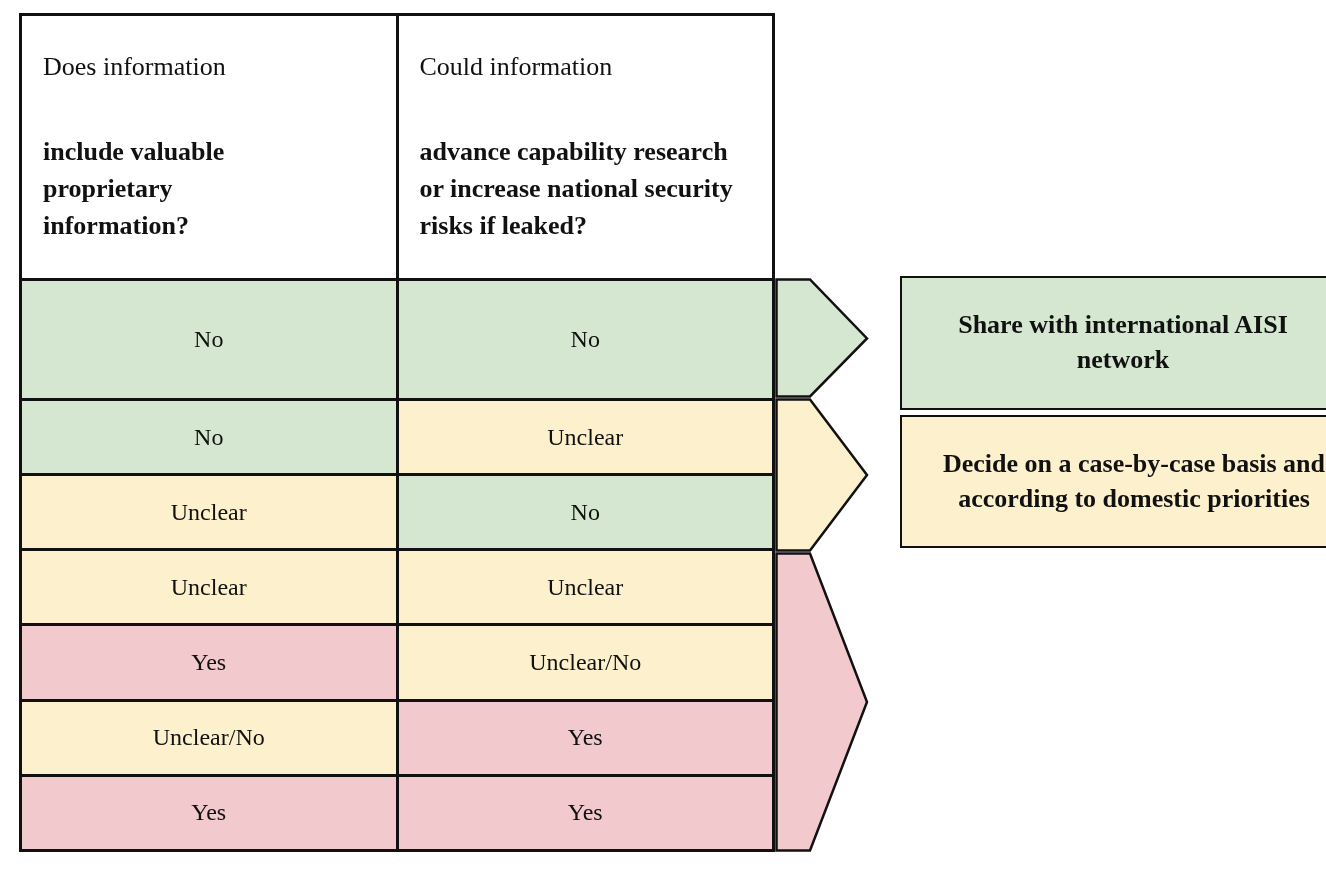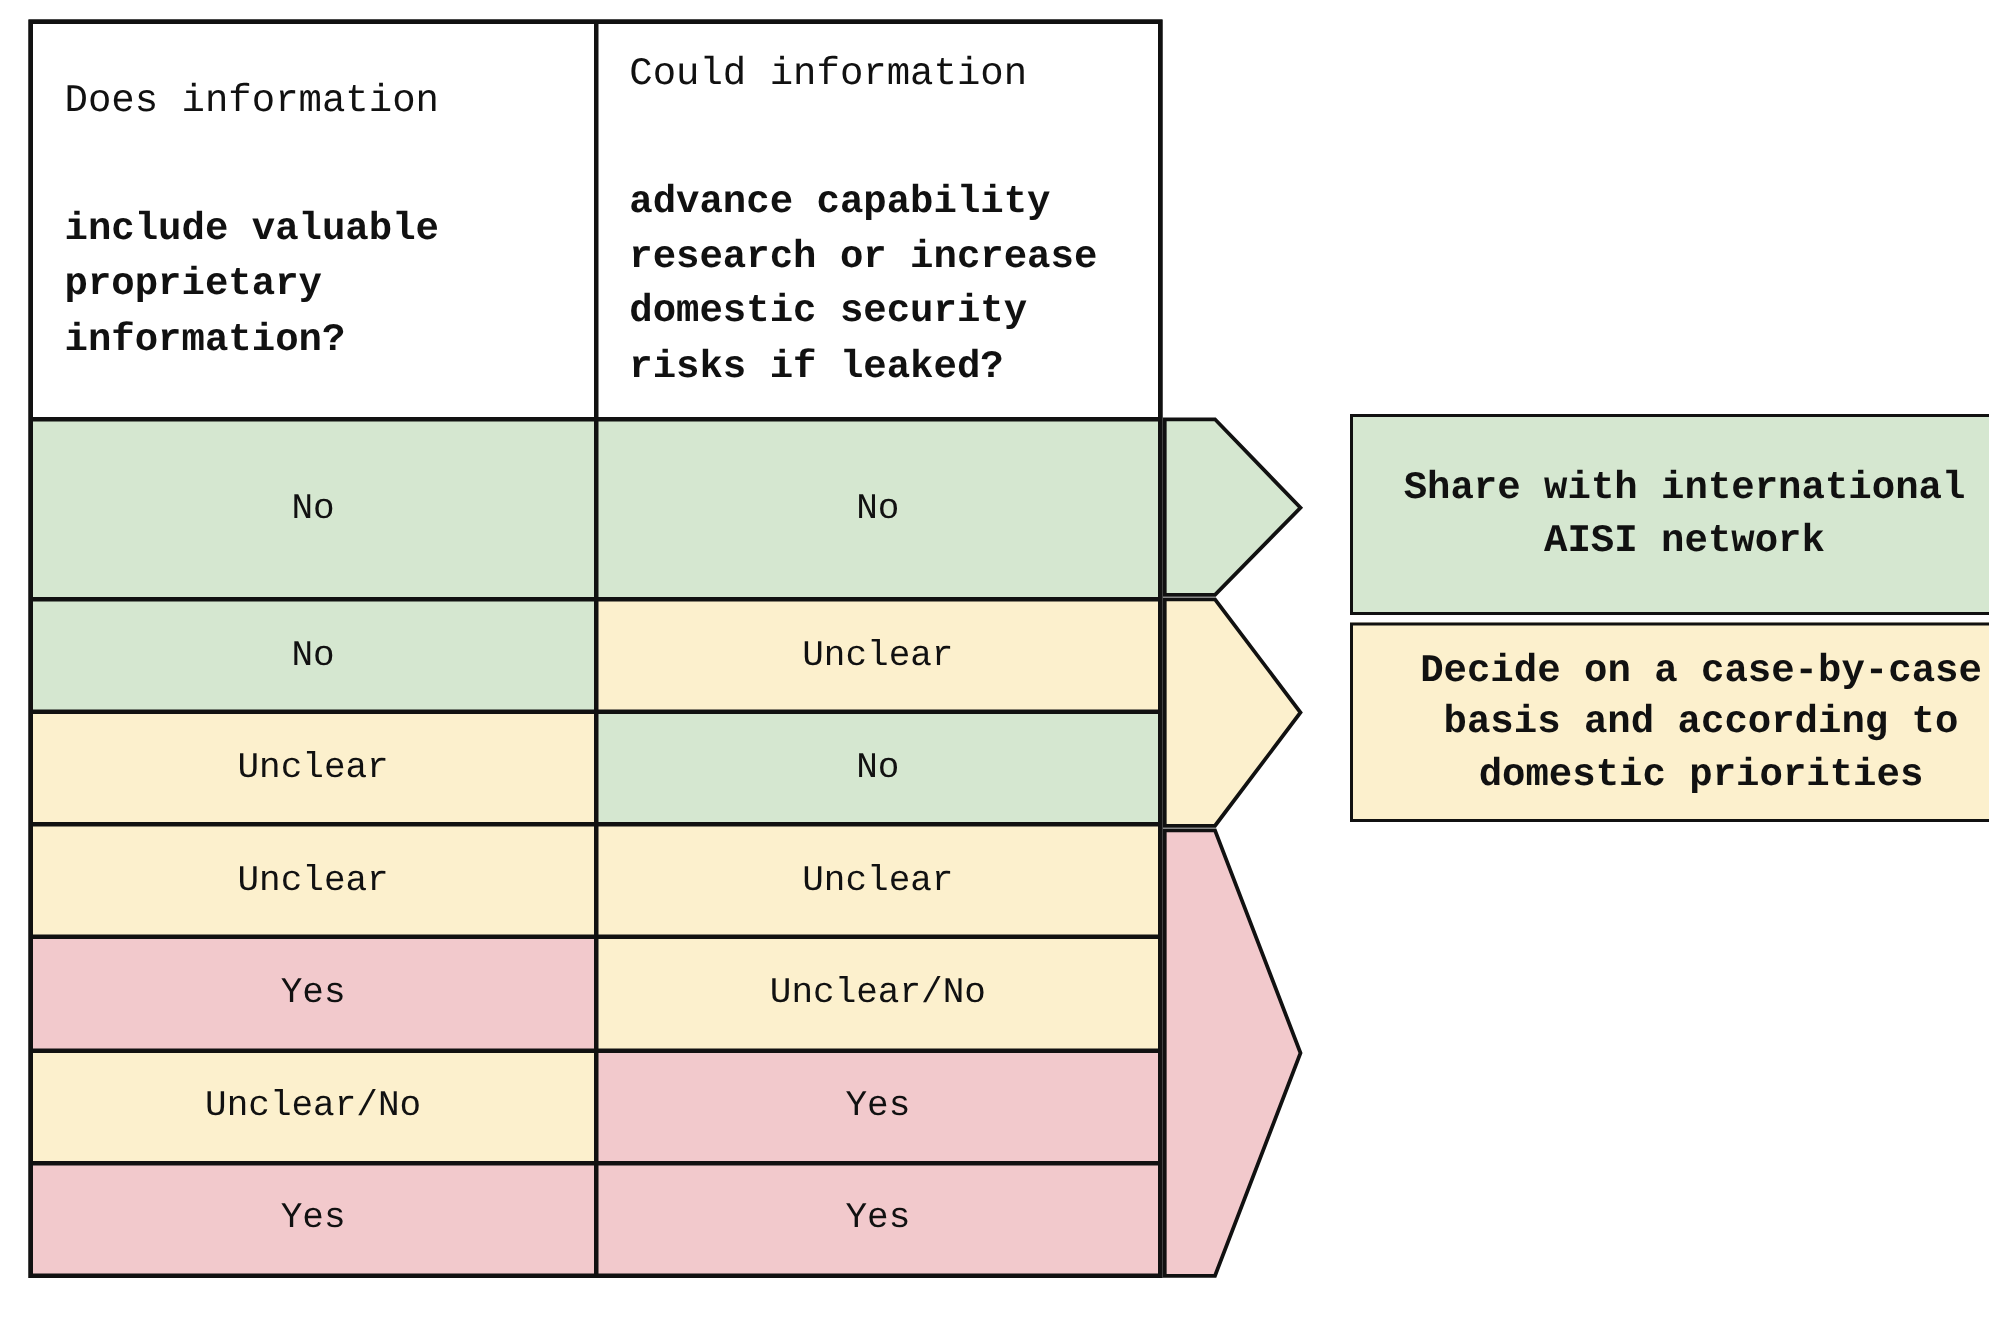--- a/index.html
+++ b/index.html
@@ -1,21 +1,21 @@
 <!DOCTYPE html>
 <html><head>
 <meta charset="utf-8">
 <style>
   html, body { margin: 0; padding: 0; background: #ffffff; }
   .canvas {
     position: relative;
     width: 1326px;
     height: 886px;
     background: #ffffff;
-    font-family: Liberation Mono, monospace;
+    font-family: Liberation Serif, serif;
     color: #111111;
     overflow: hidden;
   }
 
   
   .dtable {
     position: absolute;
     left: 19px; top: 13px;
     width: 756px; height: 839px;
     box-sizing: border-box;
@@ -82,21 +82,21 @@
 
     <div class="cell header">
       <div class="htext w1">
         <span class="hprefix">Does information</span>
         <span class="hbold">include valuable proprietary information?</span>
       </div>
     </div>
     <div class="cell header">
       <div class="htext w2">
         <span class="hprefix">Could information</span>
-        <span class="hbold">advance capability research or increase domestic security risks if leaked?</span>
+        <span class="hbold">advance capability research or increase national security risks if leaked?</span>
       </div>
     </div>
 
     <div class="cell value" style="background-color: rgb(213, 231, 208);">No</div>
     <div class="cell value" style="background-color: rgb(213, 231, 208);">No</div>
 
     <div class="cell value" style="background-color: rgb(213, 231, 208);">No</div>
     <div class="cell value" style="background-color: rgb(252, 240, 205);">Unclear</div>
 
     <div class="cell value" style="background-color: rgb(252, 240, 205);">Unclear</div>

